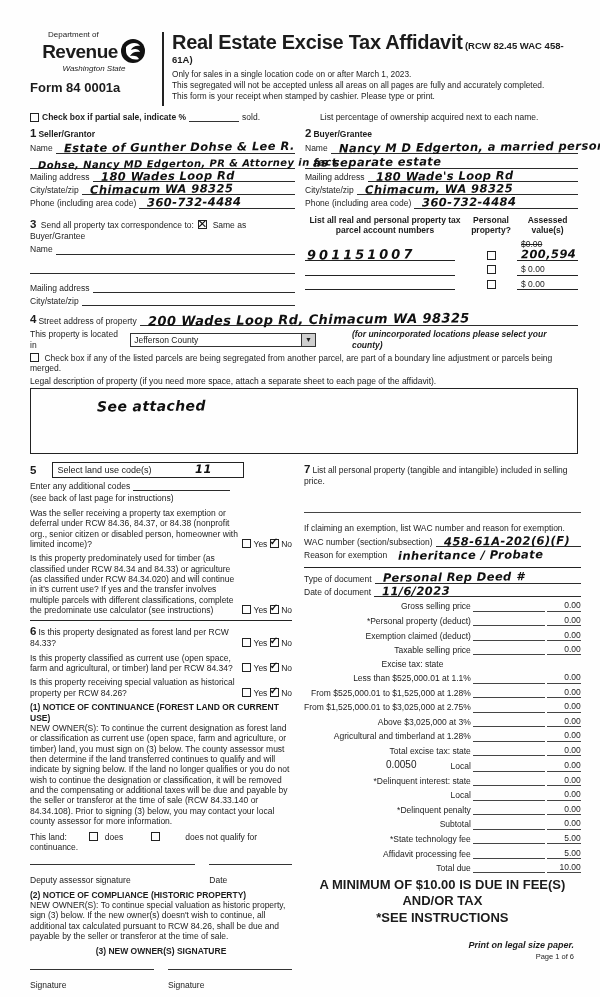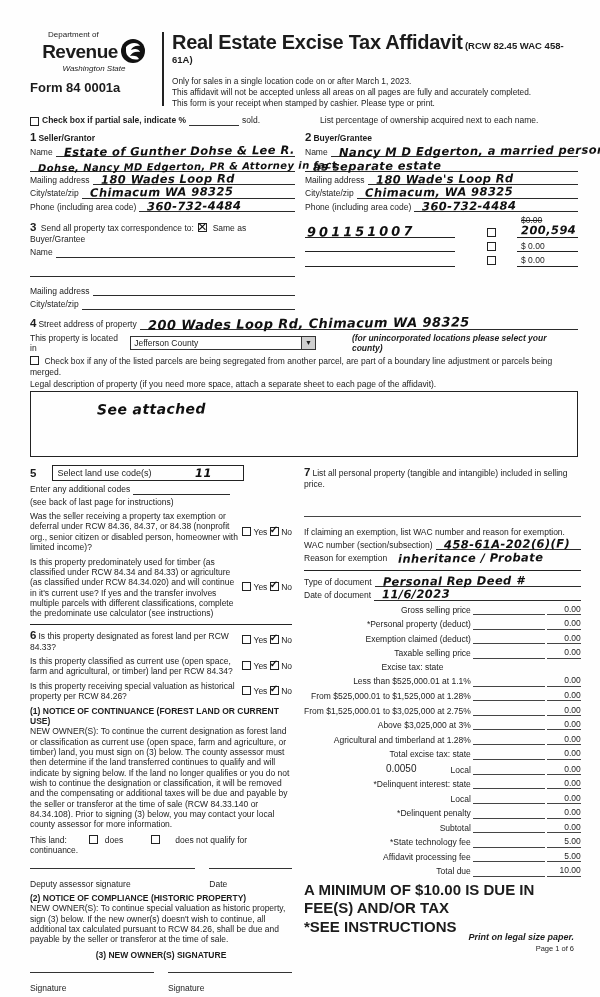--- a/index.html
+++ b/index.html
@@ -13,21 +13,21 @@
   .logo-col{width:128px;flex:none;text-align:center;}
   .dept-line{font-size:8px;margin-left:18px;text-align:left;}
   .rev-row{display:flex;align-items:center;justify-content:center;margin-top:-2px;}
   .rev-word{font-size:19px;font-weight:bold;letter-spacing:-0.5px;}
   .wa-state{font-style:italic;font-size:8px;margin-top:-2px;}
   .form-num{font-weight:bold;font-size:13px;margin-top:6px;text-align:left;}
   .hdr-divider{width:2px;background:#222;height:74px;margin:2px 8px 0 4px;flex:none;}
   .title-col{flex:1;}
   .main-title{font-size:20px;font-weight:bold;letter-spacing:-0.3px;display:inline;}
   .title-ref{font-size:9.5px;font-weight:bold;}
-  .hdr-notes{margin-top:10px;font-size:8.3px;}
+  .hdr-notes{margin-top:3px;font-size:8.3px;}
   .hdr-notes div{margin-bottom:1px;}
   
   .b{font-weight:bold;}
   .i{font-style:italic;padding-left:32px;}
   .sec-num{font-weight:bold;font-size:11.5px;margin-right:2px;}
   .sec-title{font-weight:bold;font-size:8.5px;}
   .row{display:flex;align-items:flex-end;margin-top:3px;}
   .lbl{white-space:nowrap;flex:none;}
   .fill{flex:1;border-bottom:1.2px solid #2b2b2b;margin-left:3px;position:relative;min-height:9px;}
   .hw{
@@ -65,42 +65,42 @@
   .dd-btn{width:13px;background:#cfcfcf;border-left:1.2px solid #333;text-align:center;font-size:7px;line-height:12px;flex:none;}
   .legal-box{border:1.6px solid #222;height:56px;margin-top:2px;padding:4px 6px;}
   .legal-box .hw{font-size:14px;margin-left:60px;margin-top:6px;}
   
   .cols2{display:flex;margin-top:8px;}
   .col5{width:262px;flex:none;padding-right:12px;}
   .col7{flex:1;}
   .lu-box{display:inline-flex;border:1.4px solid #222;width:190px;height:14px;align-items:center;margin-left:14px;}
   .lu-box .lu-lbl{padding:0 4px;font-size:9px;}
   .lu-box .hw{margin-left:40px;}
-  .qrow{display:flex;align-items:center;margin-top:4px;}
+  .qrow{display:flex;align-items:flex-end;margin-top:4px;}
   .qtext{flex:1;padding-right:4px;}
   .yn{white-space:nowrap;flex:none;}
   .sep6{border-top:1.4px solid #222;margin-top:5px;padding-top:2px;}
   .notice{margin-top:4px;}
   .notice-title{font-weight:bold;}
   .land-row{display:flex;margin-top:5px;}
   .land-row span{margin-right:4px;}
   .sig2{display:flex;margin-top:12px;}
   .sig2 .s{flex:1;border-top:1.2px solid #333;margin-right:14px;padding-top:10px;}
   .sig2 .s:last-child{margin-right:0;}
   
   .fee-wrap{margin-top:2px;}
   .fee-row{display:flex;align-items:flex-end;margin-top:3.2px;}
   .fee-label{white-space:nowrap;flex:none;margin-left:auto;}
   .fee-line{width:72px;border-bottom:1px solid #444;margin:0 2px;flex:none;}
   .fee-value{width:34px;text-align:right;border-bottom:1px solid #444;flex:none;}
   .fee-center{justify-content:center;margin-right:60px;}
   .fee-prefix{margin-right:34px;font-size:10px;}
-  .fee-note{font-weight:bold;font-size:15px;margin-top:4px;}
+  .fee-note{font-weight:bold;text-align:center;font-size:13px;margin-top:4px;}
   .exdiv{border-top:1.4px solid #222;margin-top:6px;}
-  .print-note{position:absolute;right:26px;bottom:44px;text-align:right;}
+  .print-note{position:absolute;right:26px;bottom:36px;text-align:right;}
   .print-note .pn1{font-weight:bold;font-style:italic;font-size:9px;}
   .print-note .pn2{font-size:7.5px;margin-top:1px;}
 </style>
 </head>
 <body>
 
 <div class="page">
 
   <div class="hdr">
     <div class="logo-col">
@@ -118,21 +118,21 @@
       <div class="form-num">Form 84 0001a</div>
     </div>
     <div class="hdr-divider"></div>
     <div class="title-col">
       <div>
         <span class="main-title">Real Estate Excise Tax Affidavit</span>
         <span class="title-ref">(RCW 82.45 WAC 458-61A)</span>
       </div>
       <div class="hdr-notes">
         <div>Only for sales in a single location code on or after March 1, 2023.</div>
-        <div>This affidavit will not be accepted unless all areas on all pages are fully and accurately completed.</div>
+        <div>This segregated will not be accepted unless all areas on all pages are fully and accurately completed.</div>
         <div>This form is your receipt when stamped by cashier. Please type or print.</div>
       </div>
     </div>
   </div>
 
   <div class="partial">
     <div class="seg">
       <span class="cb"></span>
       <span class="b" style="margin-left:3px;">Check box if partial sale, indicate %</span>
       <span class="pct-line"></span>
@@ -222,20 +222,25 @@
             <span class="hw">Chimacum, WA 98325</span>
           </span>
         </div>
       <div class="row">
           <span class="lbl">Phone (including area code)</span>
           <span class="fill">
             <span class="hw">360-732-4484</span>
           </span>
         </div>
 
+      <div class="ptab-hdr">
+        <span class="c1">List all real and personal property tax parcel account numbers</span>
+        <span class="c2">Personal property?</span>
+        <span class="c3">Assessed value(s)</span>
+      </div>
       <div class="ptab-row">
         <span class="c1">
             <span class="hw" style="position:absolute;left:2px;bottom:-1px;font-size:13px;letter-spacing:3px;">901151007</span>
           </span>
         <span class="c2"><span class="cb"></span></span>
         <span class="c3"><span class="strike">$0.00</span> <span class="hw">200,594</span></span>
       </div>
       <div class="ptab-row">
         <span class="c1"></span>
         <span class="c2"><span class="cb"></span></span>
@@ -314,21 +319,21 @@
         <div class="notice">
           <div class="notice-title">(1) NOTICE OF CONTINUANCE (FOREST LAND OR CURRENT USE)</div>
           <div>NEW OWNER(S): To continue the current designation as forest land or classification as current use (open space, farm and agriculture, or timber) land, you must sign on (3) below. The county assessor must then determine if the land transferred continues to qualify and will indicate by signing below. If the land no longer qualifies or you do not wish to continue the designation or classification, it will be removed and the compensating or additional taxes will be due and payable by the seller or transferor at the time of sale (RCW 84.33.140 or 84.34.108). Prior to signing (3) below, you may contact your local county assessor for more information.</div>
         </div>
 
         <div class="land-row">
           <span style="margin-right:22px;">This land:</span>
           <span class="cb"></span>
             <span style="margin-right:28px;margin-left:3px;">does</span>
           <span class="cb"></span>
-            <span style="margin-left:11px;text-align:right;">does not qualify for</span>
+            <span style="margin-left:21px;text-align:right;">does not qualify for</span>
         </div>
         <div>continuance.</div>
 
         <div class="sig2">
           <span class="s" style="flex:2;"><span>Deputy assessor signature</span></span>
           <span class="s" style="flex:1;"><span>Date</span></span>
         </div>
 
         <div class="notice">
           <div class="notice-title">(2) NOTICE OF COMPLIANCE (HISTORIC PROPERTY)</div>

